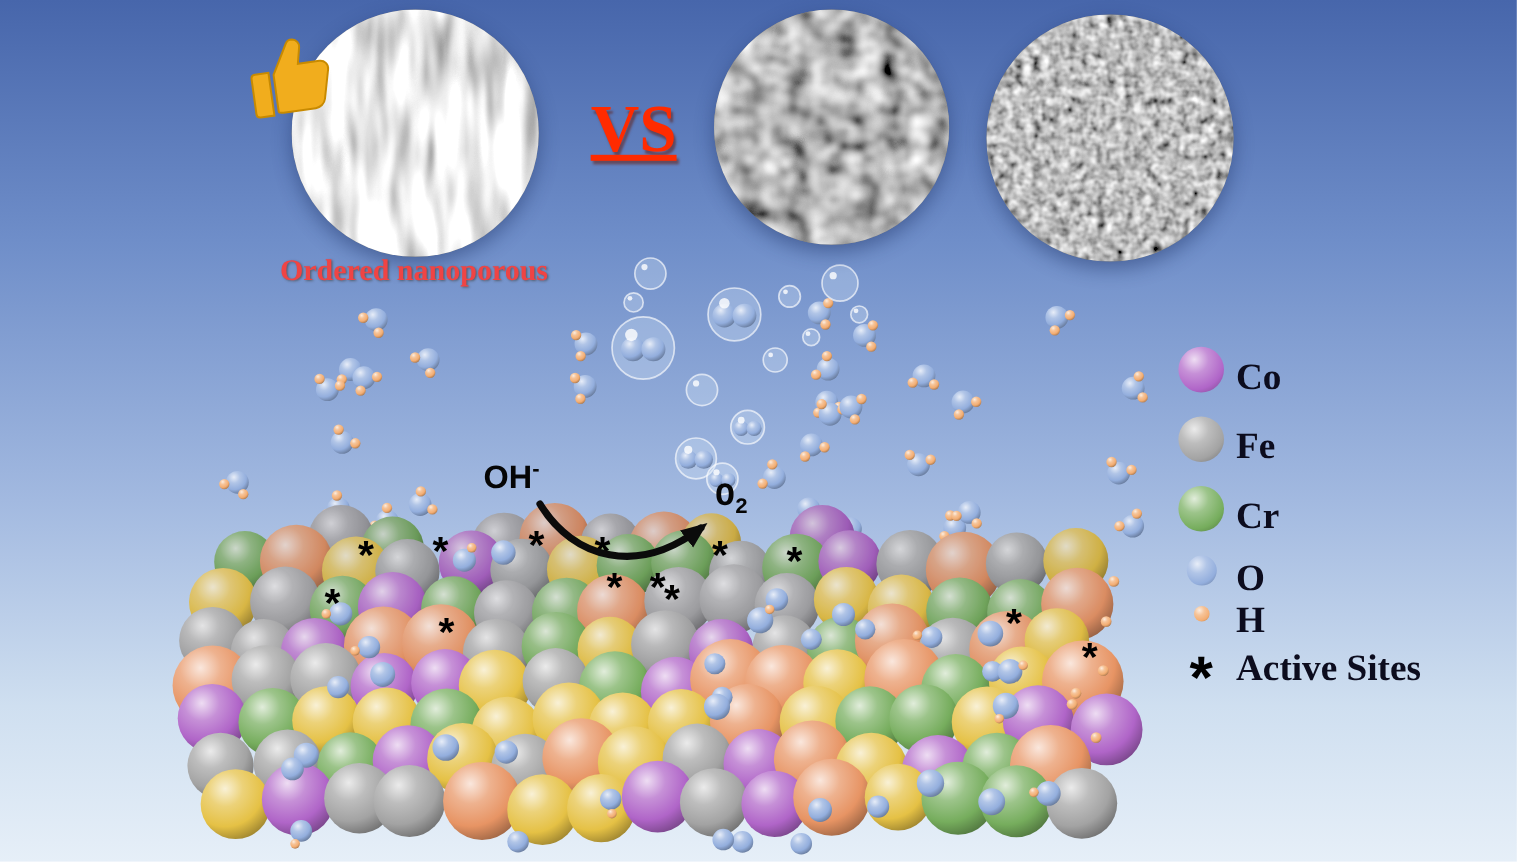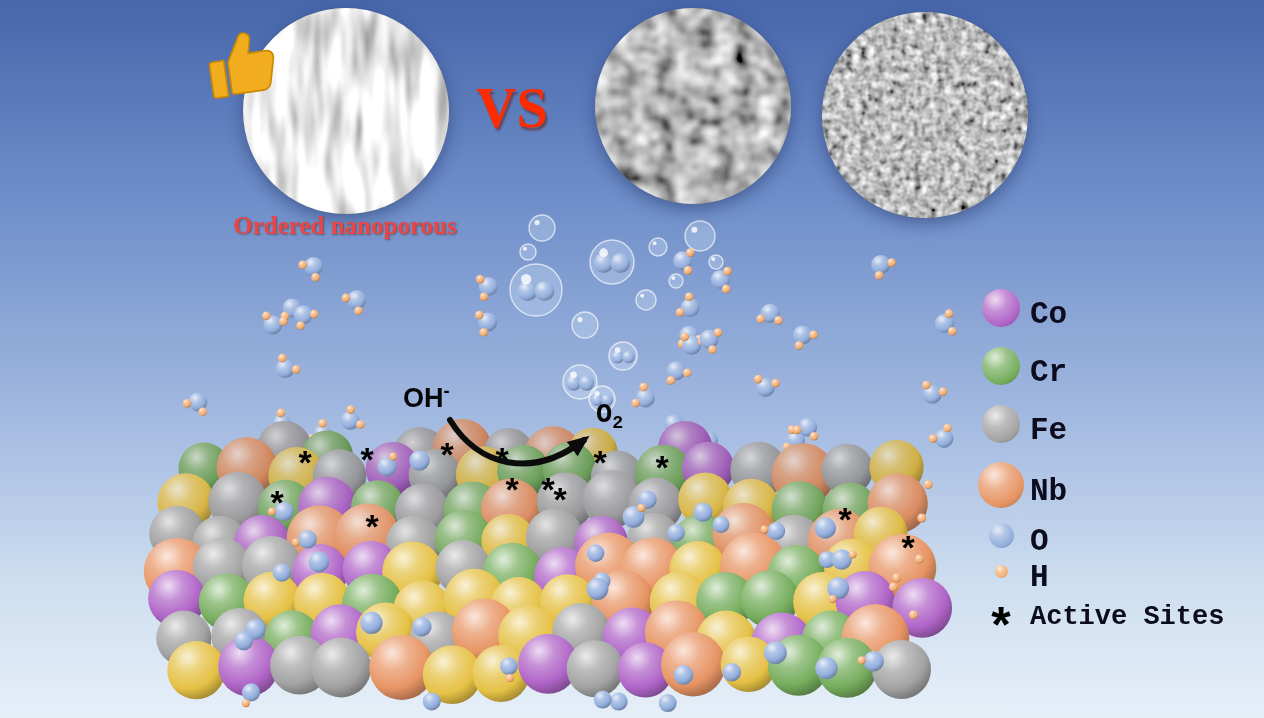--- a/index.html
+++ b/index.html
@@ -14,23 +14,23 @@
   .micro{position:absolute;border-radius:50%;overflow:hidden;
          box-shadow:0 6px 16px rgba(25,45,95,.45);z-index:2;background:#777;}
   .m1{left:243px;top:8px;width:206px;height:206px;}
   .m2{left:595px;top:8px;width:196px;height:196px;}
   .m3{left:822px;top:12px;width:206px;height:206px;}
   .micro svg{display:block;width:100%;height:100%;}
 
   .thumb{position:absolute;left:203px;top:24px;width:80px;height:80px;z-index:3;transform:rotate(-8deg);}
   .thumb svg{width:100%;height:100%;}
 
-  .vs{position:absolute;left:476px;top:76px;width:104px;text-align:left;z-index:3;
+  .vs{position:absolute;left:476px;top:76px;width:104px;text-align:center;z-index:3;
       font-family:"Liberation Serif",serif;font-weight:bold;font-size:56px;color:#ff2b00;
-      text-shadow:2px 3px 2px rgba(100,20,0,.5);}
+      text-shadow:2px 3px 2px rgba(100,20,0,.5);text-decoration:underline;}
 
   .cap{position:absolute;z-index:3;text-align:center;
        font-family:"Liberation Serif",serif;font-weight:bold;font-size:25px;
        color:#ef4444;text-shadow:1px 1px 2px rgba(40,30,0,.45);}
   .cap1{left:195px;top:212px;width:300px;}
   .cap2{left:645px;top:212px;width:330px;}
 
   .rlabel{position:absolute;z-index:4;font-weight:bold;font-size:27px;color:#050505;}
   .oh{left:403px;top:380px;}
   .o2{left:596px;top:400px;font-family:Liberation Mono, monospace;}
@@ -41,22 +41,22 @@
   .lrow.nb{height:46px;margin-bottom:14px;}
   .lrow.o{height:27px;margin-bottom:14px;}
   .lrow.h{height:16px;margin-bottom:12px;}
   .lrow.star{height:40px;margin-bottom:0;}
   .licon{width:58px;display:flex;justify-content:center;align-items:center;flex:0 0 58px;}
   .legend-sphere{border-radius:50%;display:block;background:#999;}
   .s0,.s1,.s2,.s3{width:38px;height:38px;}
   .s4{width:46px;height:46px;}
   .s5{width:25px;height:25px;}
   .s6{width:13px;height:13px;}
-  .llabel{font-family:Liberation Mono, monospace;font-weight:bold;font-size:31px;color:#0c0c1e;margin-top:12px;}
-  .llabel.small{font-size:27px;}
+  .llabel{font-family:Liberation Serif, serif;font-weight:bold;font-size:31px;color:#0c0c1e;margin-top:12px;}
+  .llabel.small{font-size:31px;}
   .lstar{font-size:50px;font-weight:bold;color:#000;line-height:0;transform:translateY(14px);}
 </style>
 </head>
 <body>
 
 <div class="stage">
 
   <svg id="scene" width="1264" height="718" viewBox="0 0 1264 718">
     <defs id="scene-defs">
       <marker id="arrowhead" markerUnits="userSpaceOnUse" markerWidth="26" markerHeight="26" refX="15" refY="13" orient="auto">
@@ -549,35 +549,29 @@
 
   <div class="legend">
     <div class="lrow">
       <span class="licon">
           <span class="legend-sphere s0" style="background: radial-gradient(circle at 35% 28%, rgb(238, 221, 243) 0%, rgb(198, 144, 215) 32%, rgb(176, 101, 200) 68%, rgb(116, 67, 132) 100%);"></span>
         </span>
       <span class="llabel">Co</span>
     </div>
     <div class="lrow">
       <span class="licon">
-          <span class="legend-sphere s1" style="background: radial-gradient(circle at 35% 28%, rgb(225, 237, 219) 0%, rgb(156, 196, 138) 32%, rgb(118, 173, 93) 68%, rgb(78, 114, 61) 100%);"></span>
-        </span>
-      <span class="llabel">Cr</span>
-    </div>
-    <div class="lrow">
-      <span class="licon">
           <span class="legend-sphere s2" style="background: radial-gradient(circle at 35% 28%, rgb(235, 235, 235) 0%, rgb(189, 189, 189) 32%, rgb(163, 163, 163) 68%, rgb(108, 108, 108) 100%);"></span>
         </span>
       <span class="llabel">Fe</span>
     </div>
-    <div class="lrow nb">
+    <div class="lrow">
       <span class="licon">
-          <span class="legend-sphere s4" style="background: radial-gradient(circle at 35% 28%, rgb(250, 231, 221) 0%, rgb(238, 178, 143) 32%, rgb(231, 148, 100) 68%, rgb(152, 98, 66) 100%);"></span>
+          <span class="legend-sphere s1" style="background: radial-gradient(circle at 35% 28%, rgb(225, 237, 219) 0%, rgb(156, 196, 138) 32%, rgb(118, 173, 93) 68%, rgb(78, 114, 61) 100%);"></span>
         </span>
-      <span class="llabel">Nb</span>
+      <span class="llabel">Cr</span>
     </div>
     <div class="lrow o">
       <span class="licon">
           <span class="legend-sphere s5" style="background: radial-gradient(circle at 35% 28%, rgb(231, 237, 248) 0%, rgb(177, 197, 231) 32%, rgb(147, 174, 221) 68%, rgb(97, 115, 146) 100%);"></span>
         </span>
       <span class="llabel">O</span>
     </div>
     <div class="lrow h">
       <span class="licon">
           <span class="legend-sphere s6" style="background: radial-gradient(circle at 35% 28%, rgb(252, 237, 224) 0%, rgb(246, 196, 153) 32%, rgb(243, 173, 114) 68%, rgb(160, 114, 75) 100%);"></span>

